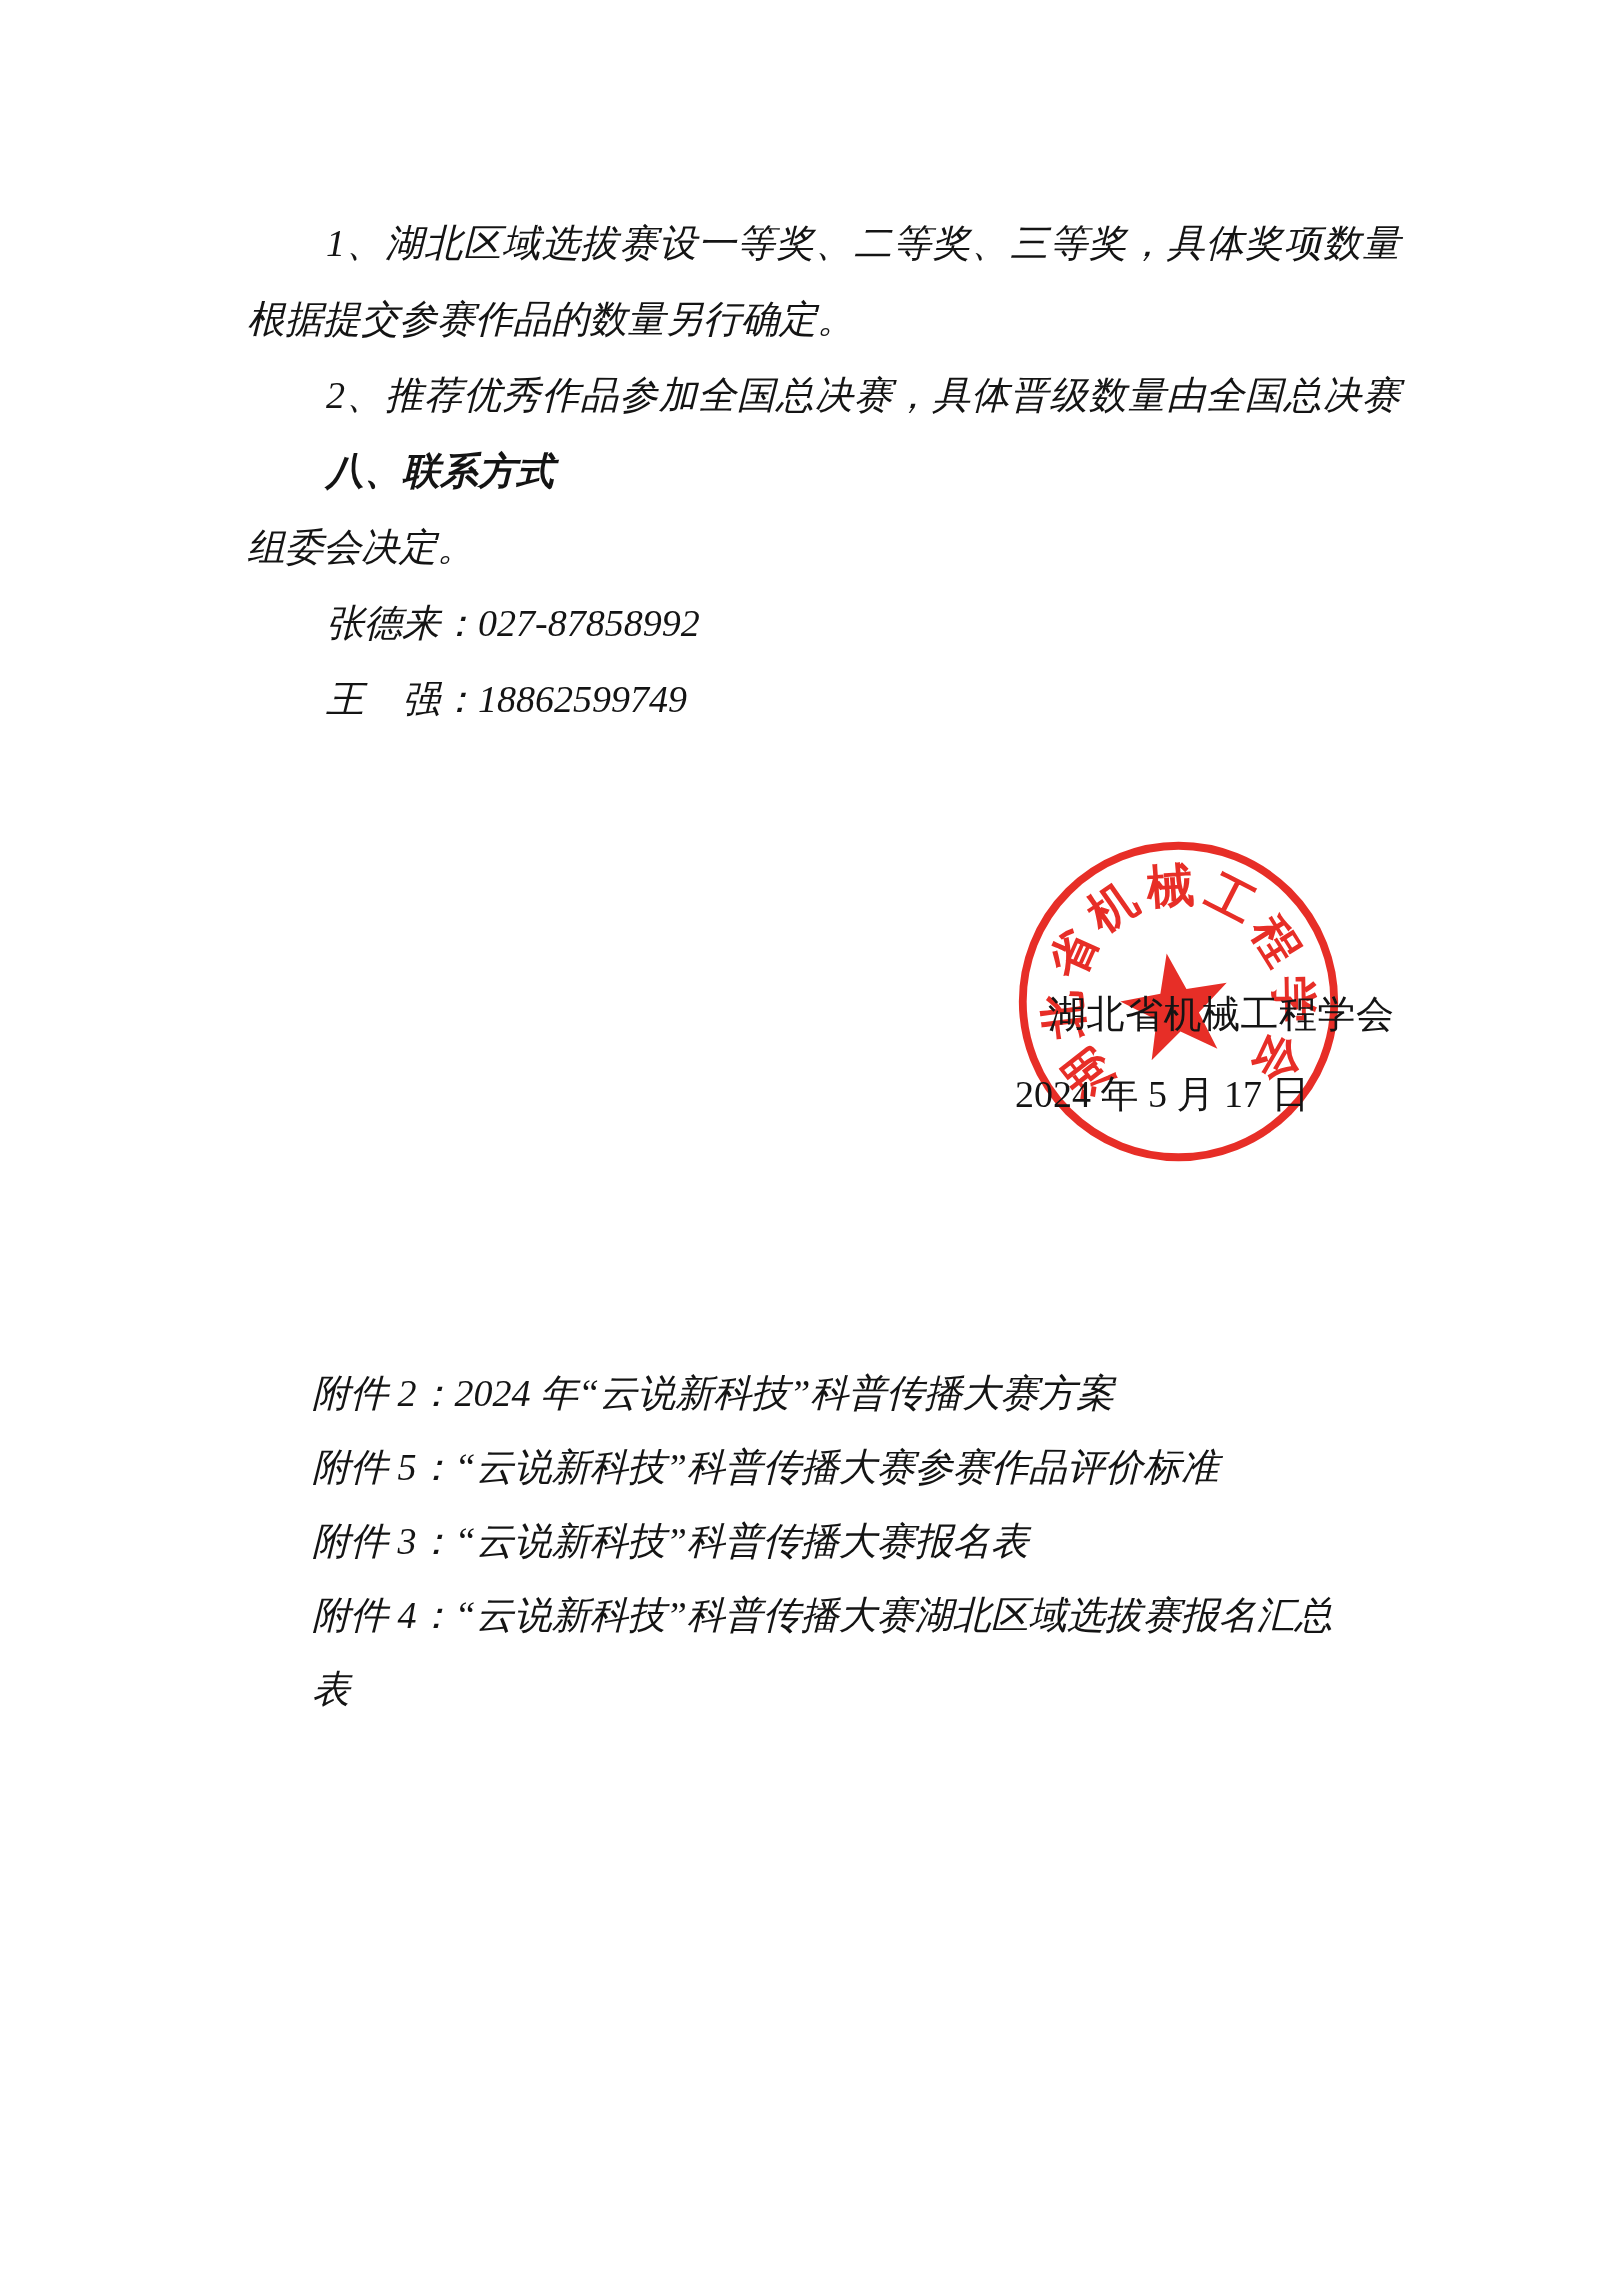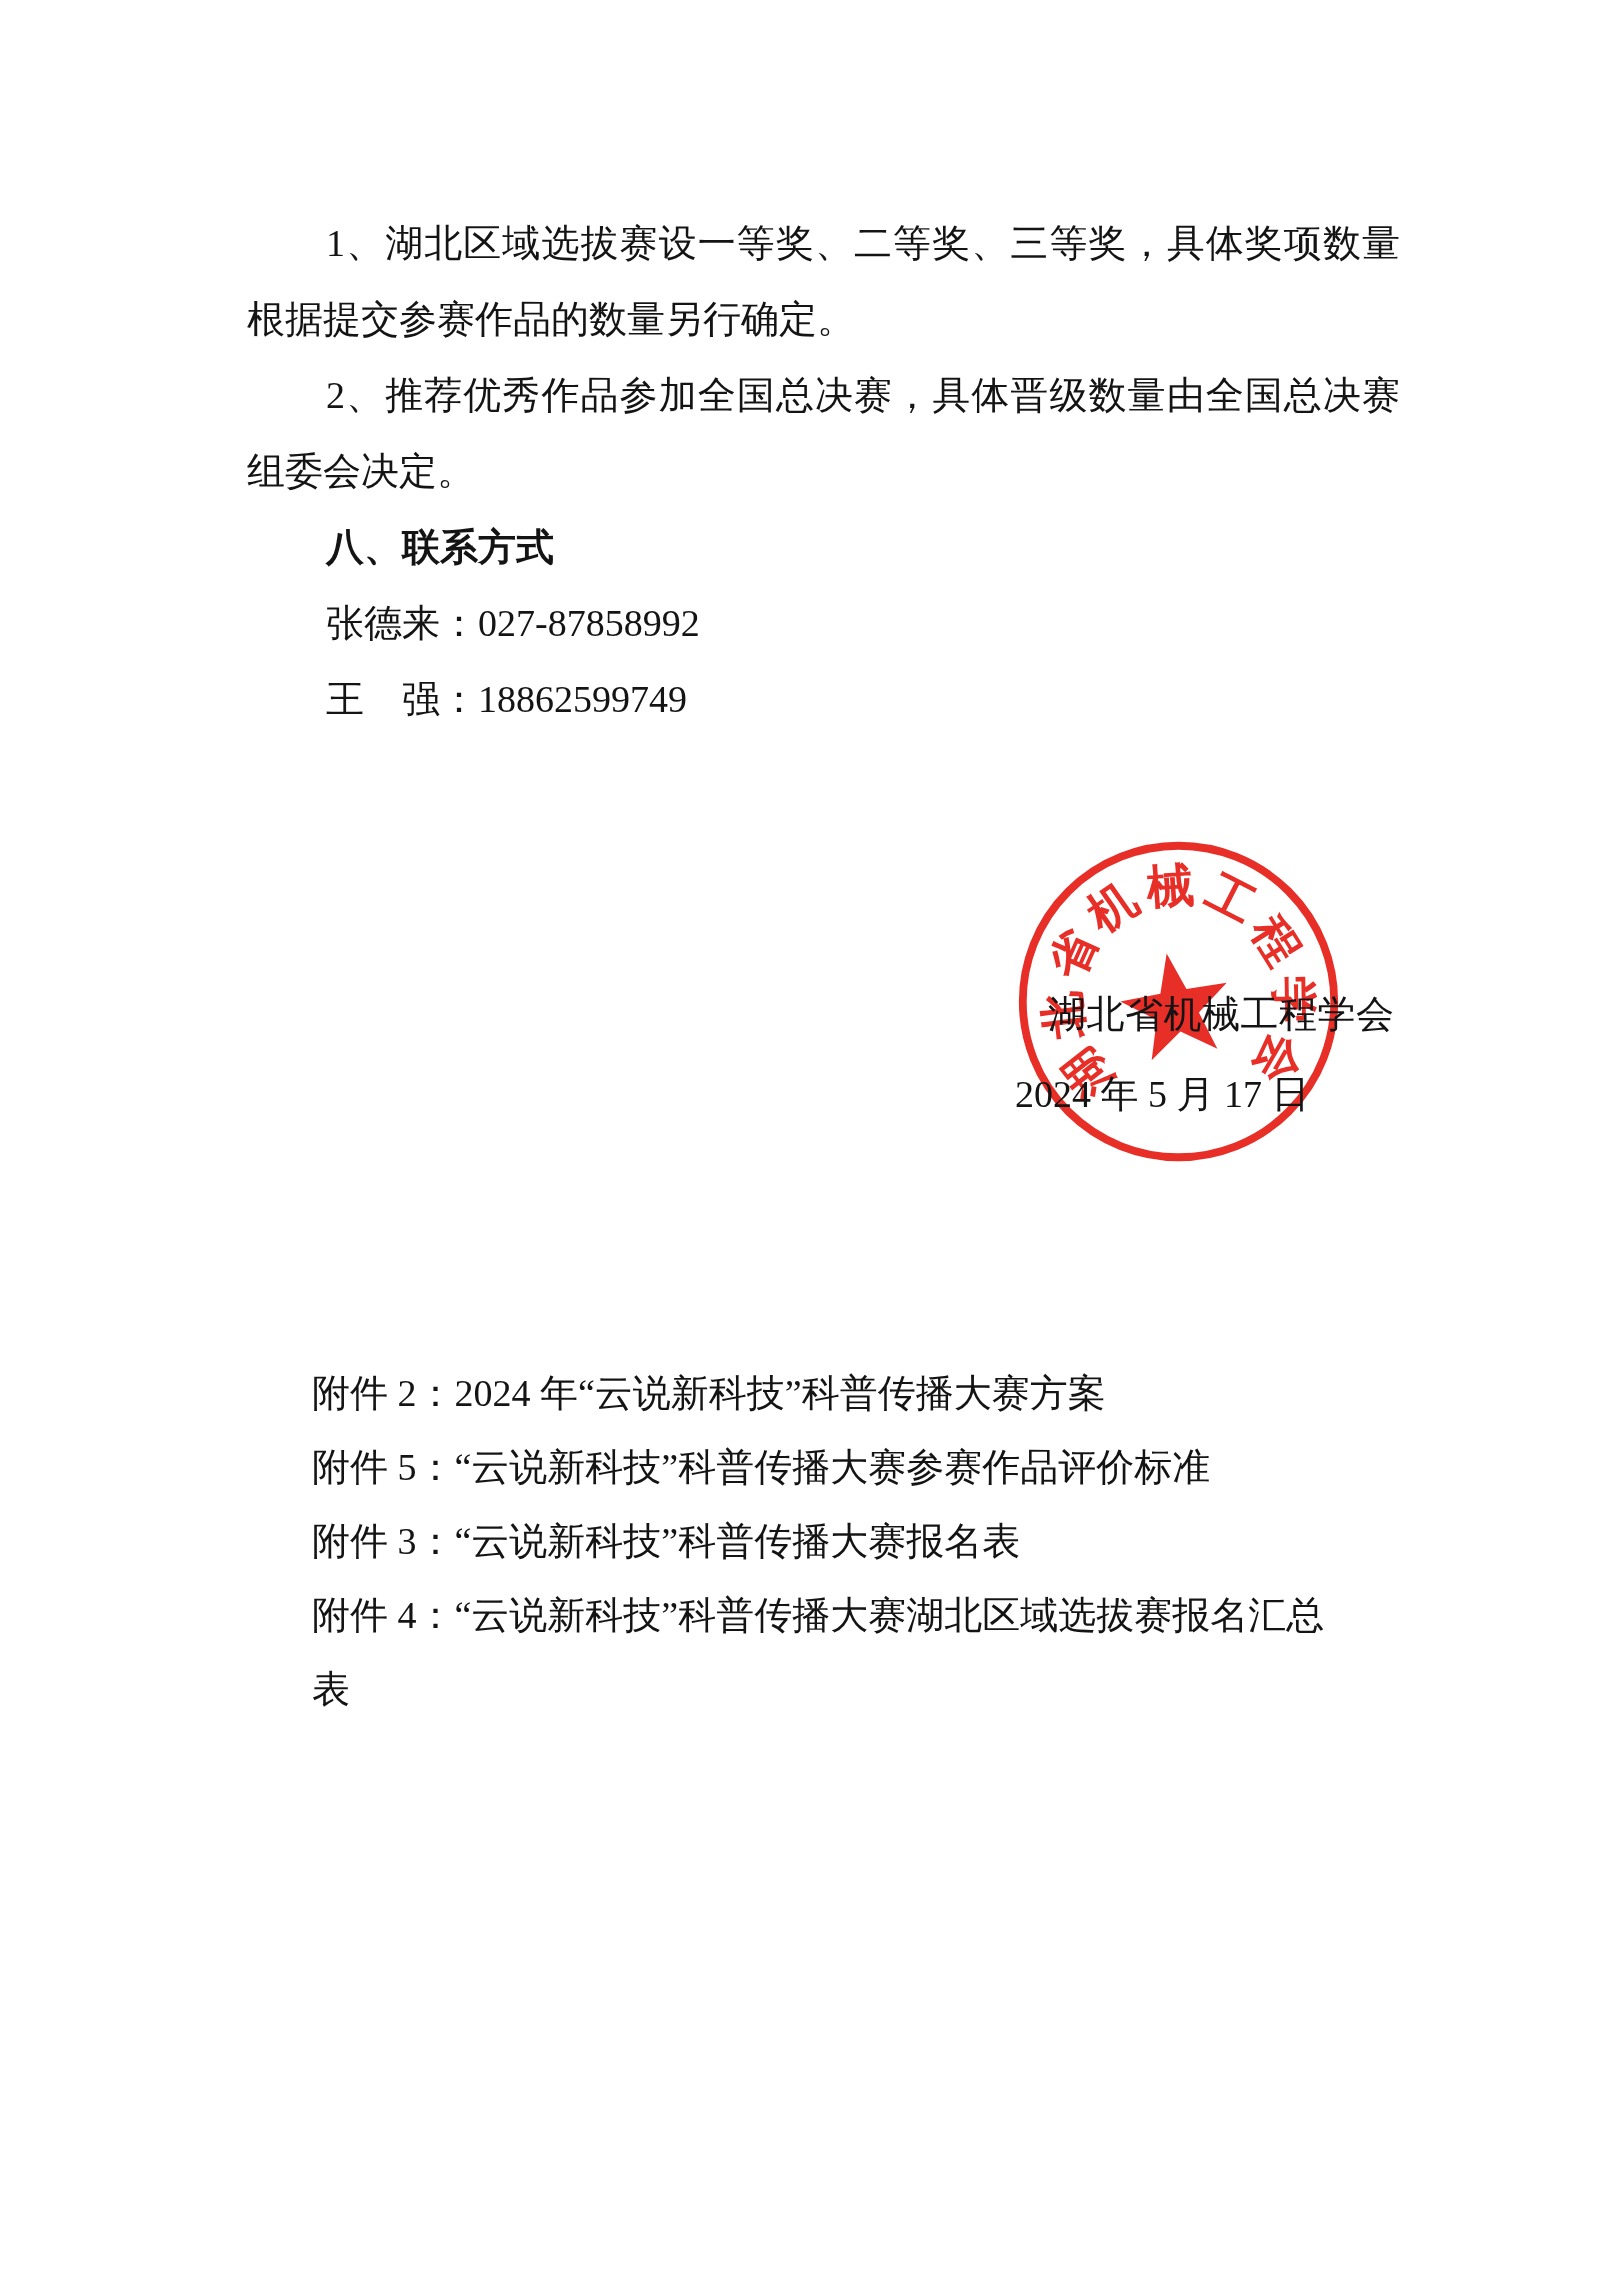--- a/index.html
+++ b/index.html
@@ -15,21 +15,21 @@
   
   .body-block{
     position:absolute;
     left:247px;
     top:205px;
     width:1153px;
     font-size:38px;
     line-height:76px;
     letter-spacing:0px;
   }
-  .line{white-space:nowrap;}
+  .line{white-space:nowrap;font-style:italic;}
   .indent{text-indent:79px;}
   .justify-full{
     white-space:normal;
     text-align:justify;
     text-align-last:justify;
     text-justify:inter-ideograph;
   }
   .heading{
     font-family:"Liberation Sans","DejaVu Sans",sans-serif;
     font-weight:bold;
@@ -76,22 +76,22 @@
 </style>
 </head>
 <body>
 
 <div class="page">
 
   <div class="body-block">
     <div class="line indent justify-full">1、湖北区域选拔赛设一等奖、二等奖、三等奖，具体奖项数量</div>
     <div class="line">根据提交参赛作品的数量另行确定。</div>
     <div class="line indent justify-full">2、推荐优秀作品参加全国总决赛，具体晋级数量由全国总决赛</div>
+    <div class="line indent heading">八、联系方式</div>
     <div class="line">组委会决定。</div>
-    <div class="line indent heading">八、联系方式</div>
     <div class="line indent">张德来：027-87858992</div>
     <div class="line indent">王　强：18862599749</div>
   </div>
 
   <div class="seal">
     <svg viewBox="0 0 340 340" width="333" height="333" xmlns="http://www.w3.org/2000/svg">
       <circle cx="170" cy="170" r="159" fill="none" stroke-width="8" stroke="#e6231c"></circle>
       <polygon id="seal-star" points="157.9,120.9 178.1,157.3 219.2,150.8 190.8,181.2 209.7,218.3 172.0,200.7 142.6,230.1 147.7,188.8 110.6,169.9 151.5,162.0" fill="#e6231c"></polygon>
       <g id="seal-ring" font-family="'Liberation Serif','DejaVu Serif',serif" font-weight="bold" font-size="48">
           <g transform="rotate(-4,170,170)">

